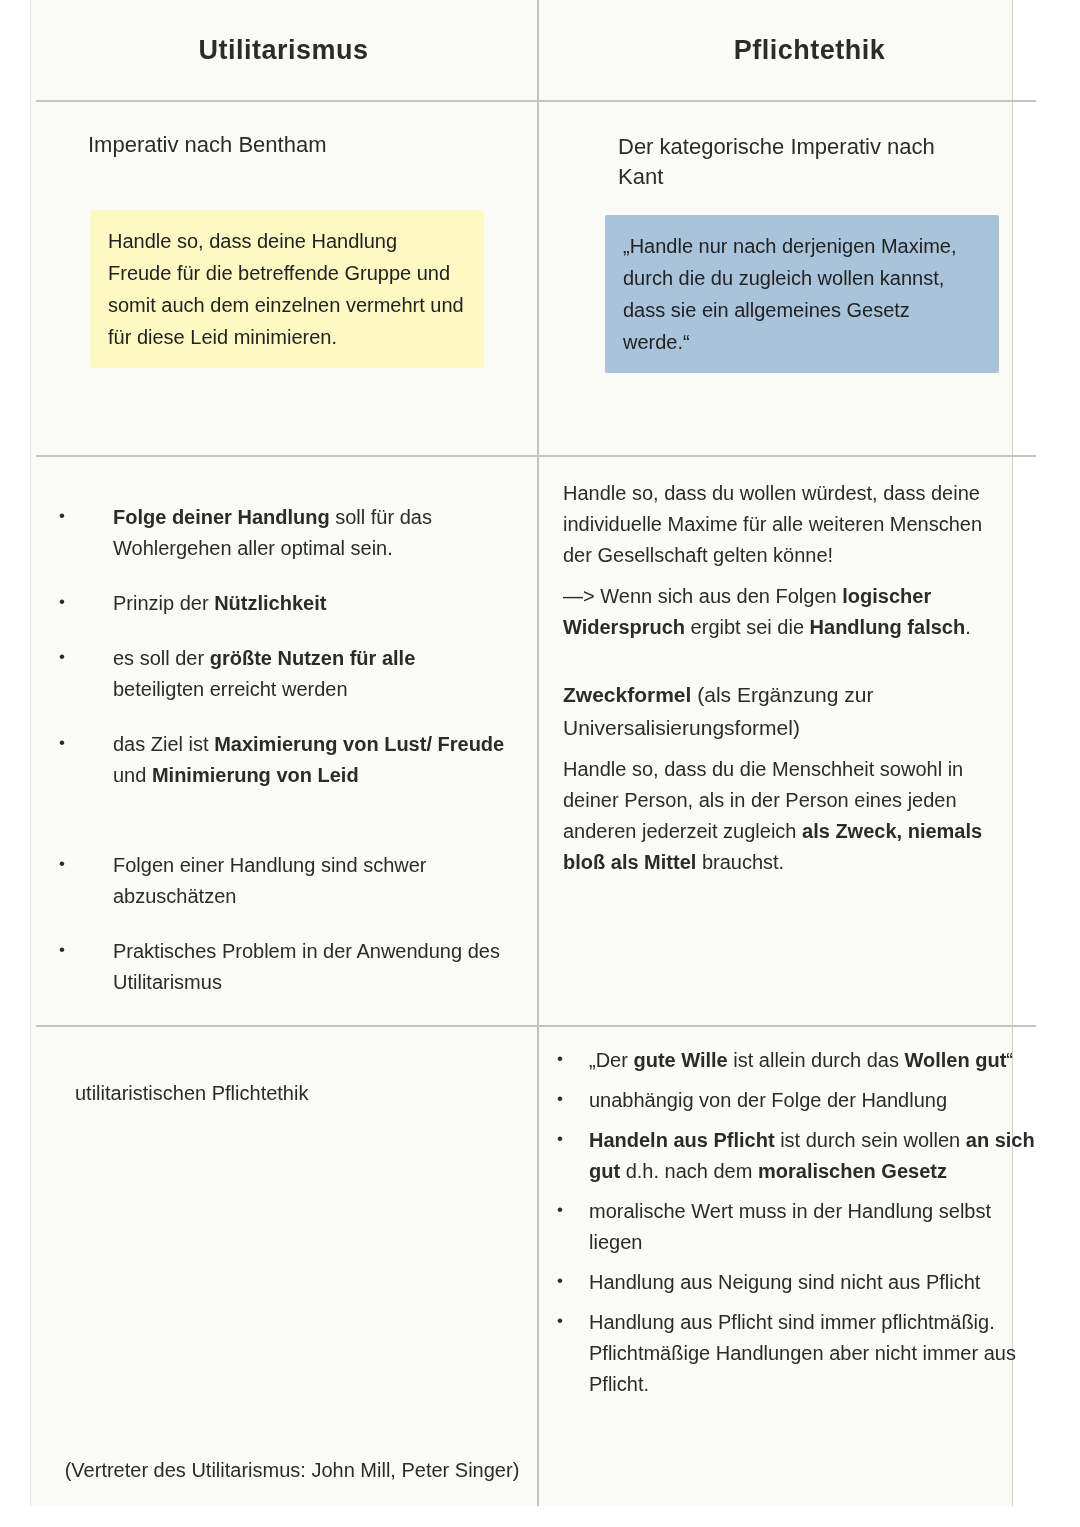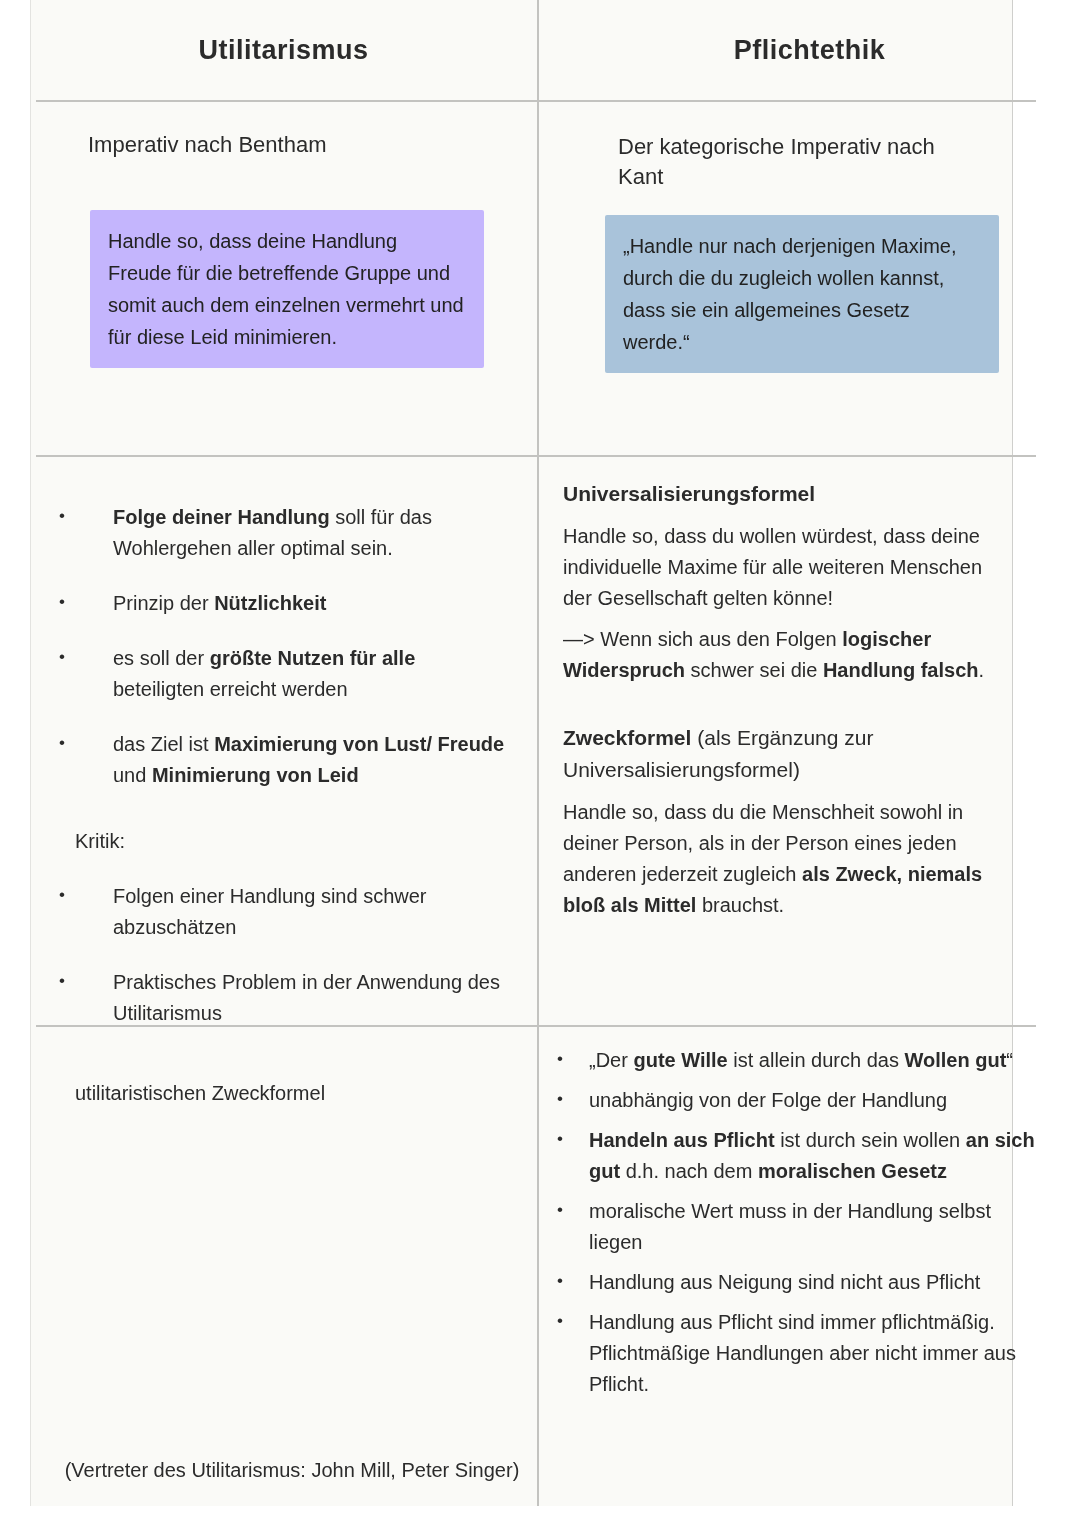--- a/index.html
+++ b/index.html
@@ -123,51 +123,49 @@
 <div class="vline"></div>
 <div class="hline hline-1"></div>
 <div class="hline hline-2"></div>
 <div class="hline hline-3"></div>
 
 <div class="col-header left">Utilitarismus</div>
 <div class="col-header right">Pflichtethik</div>
 
 <div class="sub-heading" style="left:88px; top:130px; width:400px;">Imperativ nach Bentham</div>
 
-<div class="quote-box box-bentham" id="bentham-box" style="background: #c4b5fd;">Handle so, dass deine Handlung Freude für die betreffende Gruppe und somit auch dem einzelnen vermehrt und für diese Leid minimieren.</div>
+<div class="quote-box box-bentham" id="bentham-box" style="background: #fef9c3;">Handle so, dass deine Handlung Freude für die betreffende Gruppe und somit auch dem einzelnen vermehrt und für diese Leid minimieren.</div>
 
 <div class="sub-heading" style="left:618px; top:132px; width:350px;">Der kategorische Imperativ nach Kant</div>
 
 <div class="quote-box box-kant" id="kant-box" style="background: rgb(169, 195, 218);">„Handle nur nach derjenigen Maxime, durch die du zugleich wollen kannst, dass sie ein allgemeines Gesetz werde.“</div>
 
 <div class="text-block" style="left:55px; top:478px; width:450px;">
   <ul class="bullets wide-indent">
     <li><span class="bold">Folge deiner Handlung</span><span> soll für das Wohlergehen aller optimal sein.</span></li>
     <li><span>Prinzip der </span><span class="bold">Nützlichkeit</span></li>
     <li><span>es soll der </span><span class="bold">größte Nutzen für alle</span><span> beteiligten erreicht werden</span></li>
     <li><span>das Ziel ist </span><span class="bold">Maximierung von Lust/ Freude</span><span> und </span><span class="bold">Minimierung von Leid</span></li>
   </ul>
   <div class="gap"></div>
-  <div class="para" style="padding-left:20px; font-size:20px;">Kritik:</div>
   <ul class="bullets wide-indent">
     <li><span>Folgen einer Handlung sind schwer abzuschätzen</span></li>
     <li><span>Praktisches Problem in der Anwendung des Utilitarismus</span></li>
   </ul>
 </div>
 
 <div class="text-block" style="left:563px; top:478px; width:438px;">
-  <div class="para b" style="font-size:21px;">Universalisierungsformel</div>
   <div class="para">Handle so, dass du wollen würdest, dass deine individuelle Maxime für alle weiteren Menschen der Gesellschaft gelten könne!</div>
-  <div class="para"><span>—&gt; Wenn sich aus den Folgen </span><span class="bold">logischer Widerspruch</span><span> schwer sei die </span><span class="bold">Handlung falsch</span><span>.</span></div>
+  <div class="para"><span>—&gt; Wenn sich aus den Folgen </span><span class="bold">logischer Widerspruch</span><span> ergibt sei die </span><span class="bold">Handlung falsch</span><span>.</span></div>
   <div class="gap"></div>
   <div class="para" style="font-size:21px;"><span class="bold">Zweckformel</span><span> (als Ergänzung zur Universalisierungsformel)</span></div>
   <div class="para"><span>Handle so, dass du die Menschheit sowohl in deiner Person, als in der Person eines jeden anderen jederzeit zugleich </span><span class="bold">als Zweck, niemals bloß als Mittel</span><span> brauchst.</span></div>
 </div>
 
-<div class="text-block" style="left:75px; top:1078px; width:420px;">utilitaristischen Zweckformel</div>
+<div class="text-block" style="left:75px; top:1078px; width:420px;">utilitaristischen Pflichtethik</div>
 
 <div class="text-block" style="left:42px; top:1455px; width:500px;text-align:center;">(Vertreter des Utilitarismus: John Mill, Peter Singer)</div>
 
 <div class="text-block" style="left:553px; top:1045px; width:482px;">
   <ul class="bullets narrow-indent">
     <li><span>„Der </span><span class="bold">gute Wille</span><span> ist allein durch das </span><span class="bold">Wollen gut</span><span>“</span></li>
     <li><span>unabhängig von der Folge der Handlung</span></li>
     <li><span class="bold">Handeln aus Pflicht</span><span> ist durch sein wollen </span><span class="bold">an sich gut</span><span> d.h. nach dem </span><span class="bold">moralischen Gesetz</span></li>
     <li><span>moralische Wert muss in der Handlung selbst liegen</span></li>
     <li><span>Handlung aus Neigung sind nicht aus Pflicht</span></li>

